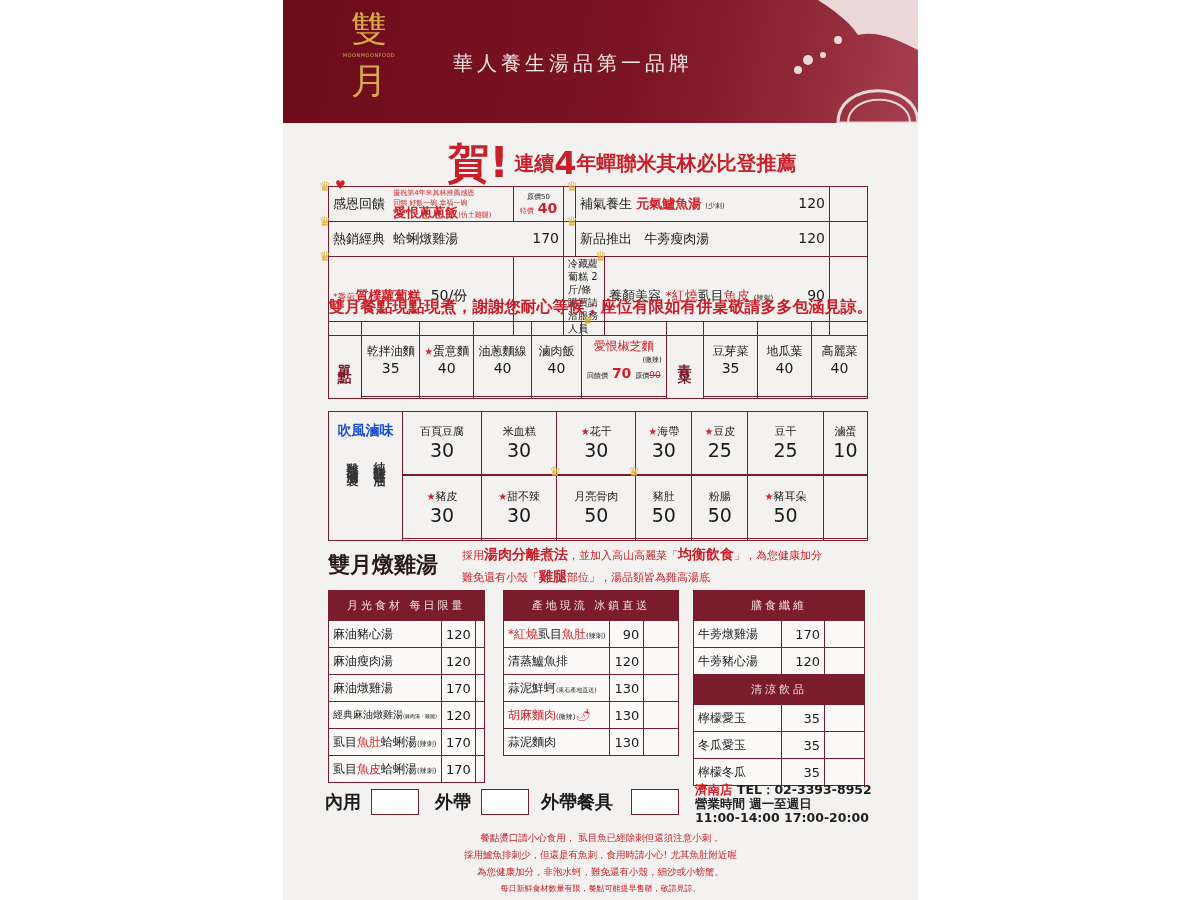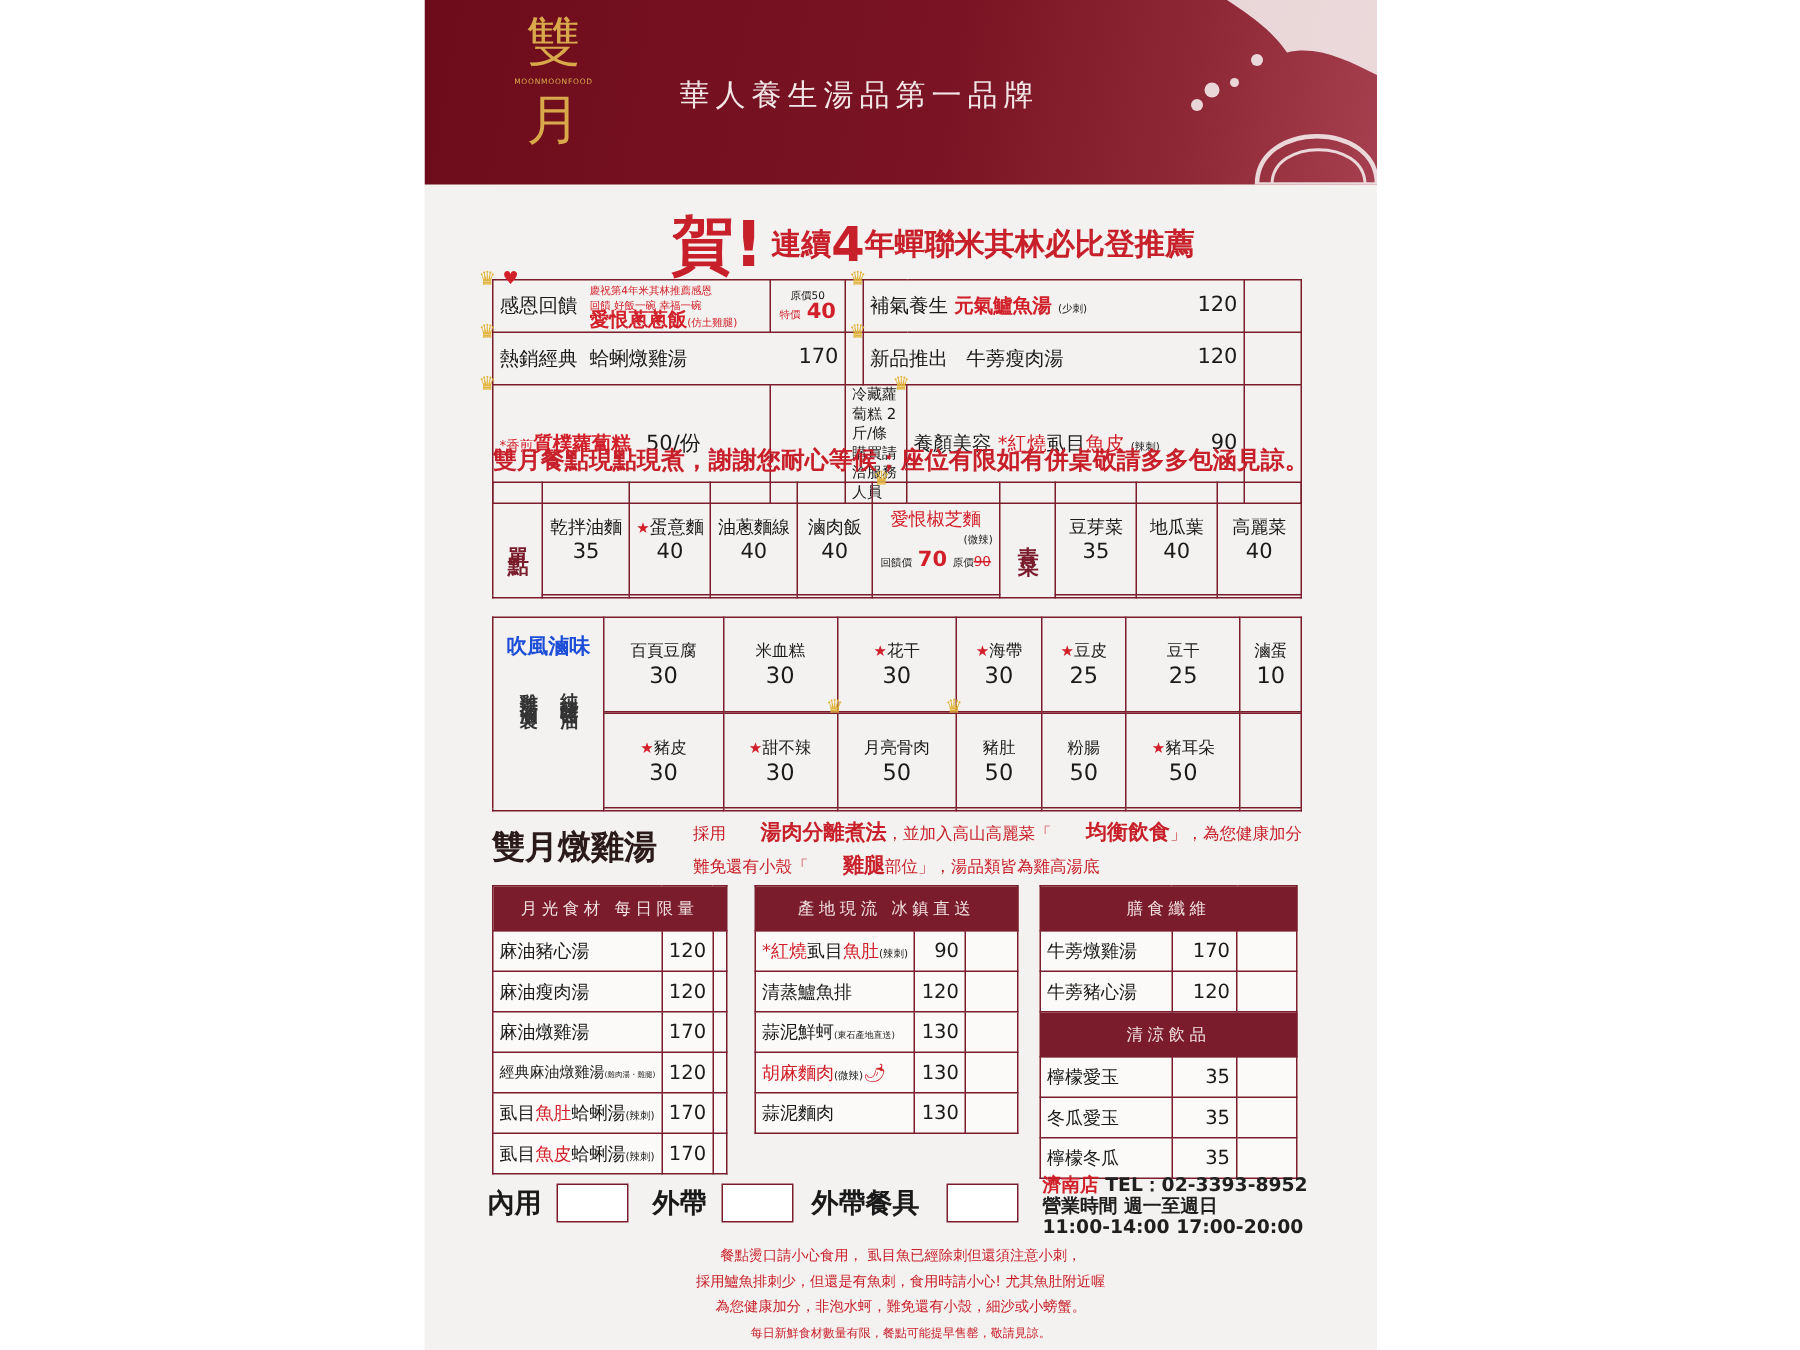--- a/index.html
+++ b/index.html
@@ -25,27 +25,27 @@
   .small { font-size: 9px; }
   .price { text-align: right; font-size: 14px; }
   .crown { position: absolute; left: -10px; top: -8px; font-size: 13px; color: #e1b43c; }
   .notice { position: absolute; left: 0; top: 297px; width: 635px; text-align: center; color: #c8202a; font-size: 16px; font-weight: bold; }
   .single { position: absolute; left: 45px; top: 321px; width: 540px; height: 78px; }
   .single td { text-align: center; font-size: 12px; padding: 0; }
   .single .p { font-size: 14px; }
   .vert { writing-mode: vertical-rl; font-weight: bold; color: #7a1c2c; font-size: 14px; letter-spacing: 6px; }
   .cured { position: absolute; left: 45px; top: 411px; width: 540px; height: 130px; }
   .cured td { text-align: center; font-size: 11px; padding: 0; }
-  .cured .p { font-size: 15px; }
+  .cured .p { font-size: 19px; }
   .star { color: #d2202a; font-size: 10px; }
   .soup-title { position: absolute; left: 45px; top: 546px; width: 560px; height: 40px; }
   .soup-title .t { position: absolute; left: 0; top: 4px; font-size: 22px; font-weight: bold; color: #2a1a1a; }
   .soup-title .d1 { position: absolute; left: 134px; top: 0; font-size: 11px; color: #c8202a; white-space: nowrap; }
   .soup-title .d2 { position: absolute; left: 134px; top: 22px; font-size: 11px; color: #c8202a; white-space: nowrap; }
-  .soup-title .em { font-size: 14px; font-weight: bold; margin-left: 23px; }
+  .soup-title .em { font-size: 14px; font-weight: bold; }
   .menu { position: absolute; top: 590px; }
   .menu th { background: #7a1c2c; color: #f1e0e0; font-weight: normal; font-size: 11px; letter-spacing: 3px; height: 30px; }
   .menu td { height: 27px; font-size: 12px; padding: 0 4px; background: #fbfaf9; }
   .menu .n { white-space: nowrap; }
   .menu .pr { text-align: right; font-size: 13px; }
   .menu .blank { width: 40px; }
   .m1 { left: 45px; width: 143px; }
   .m2 { left: 220px; width: 176px; }
   .m3 { left: 410px; width: 172px; }
   .orderline { position: absolute; left: 42px; top: 788px; height: 30px; font-size: 18px; font-weight: bold; }

